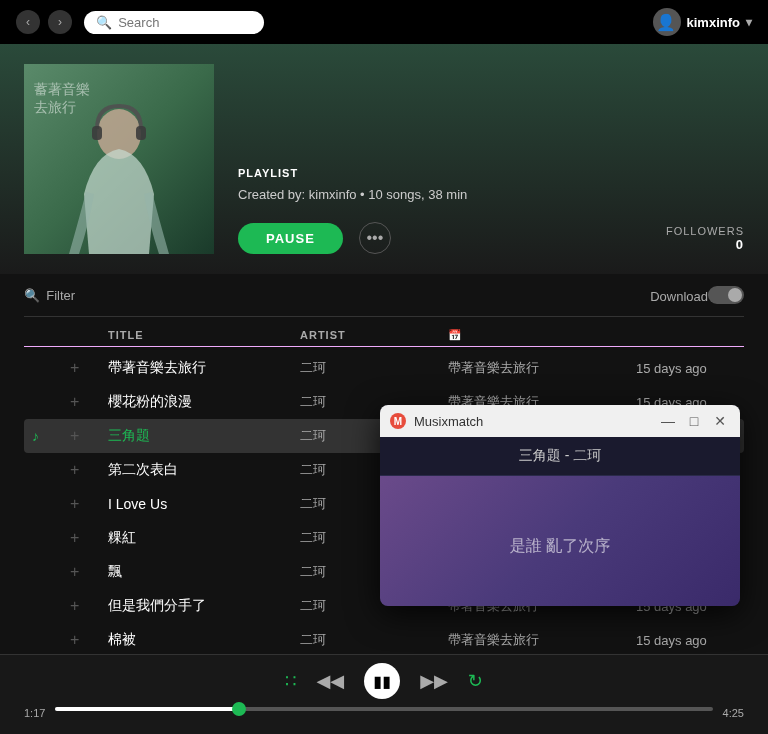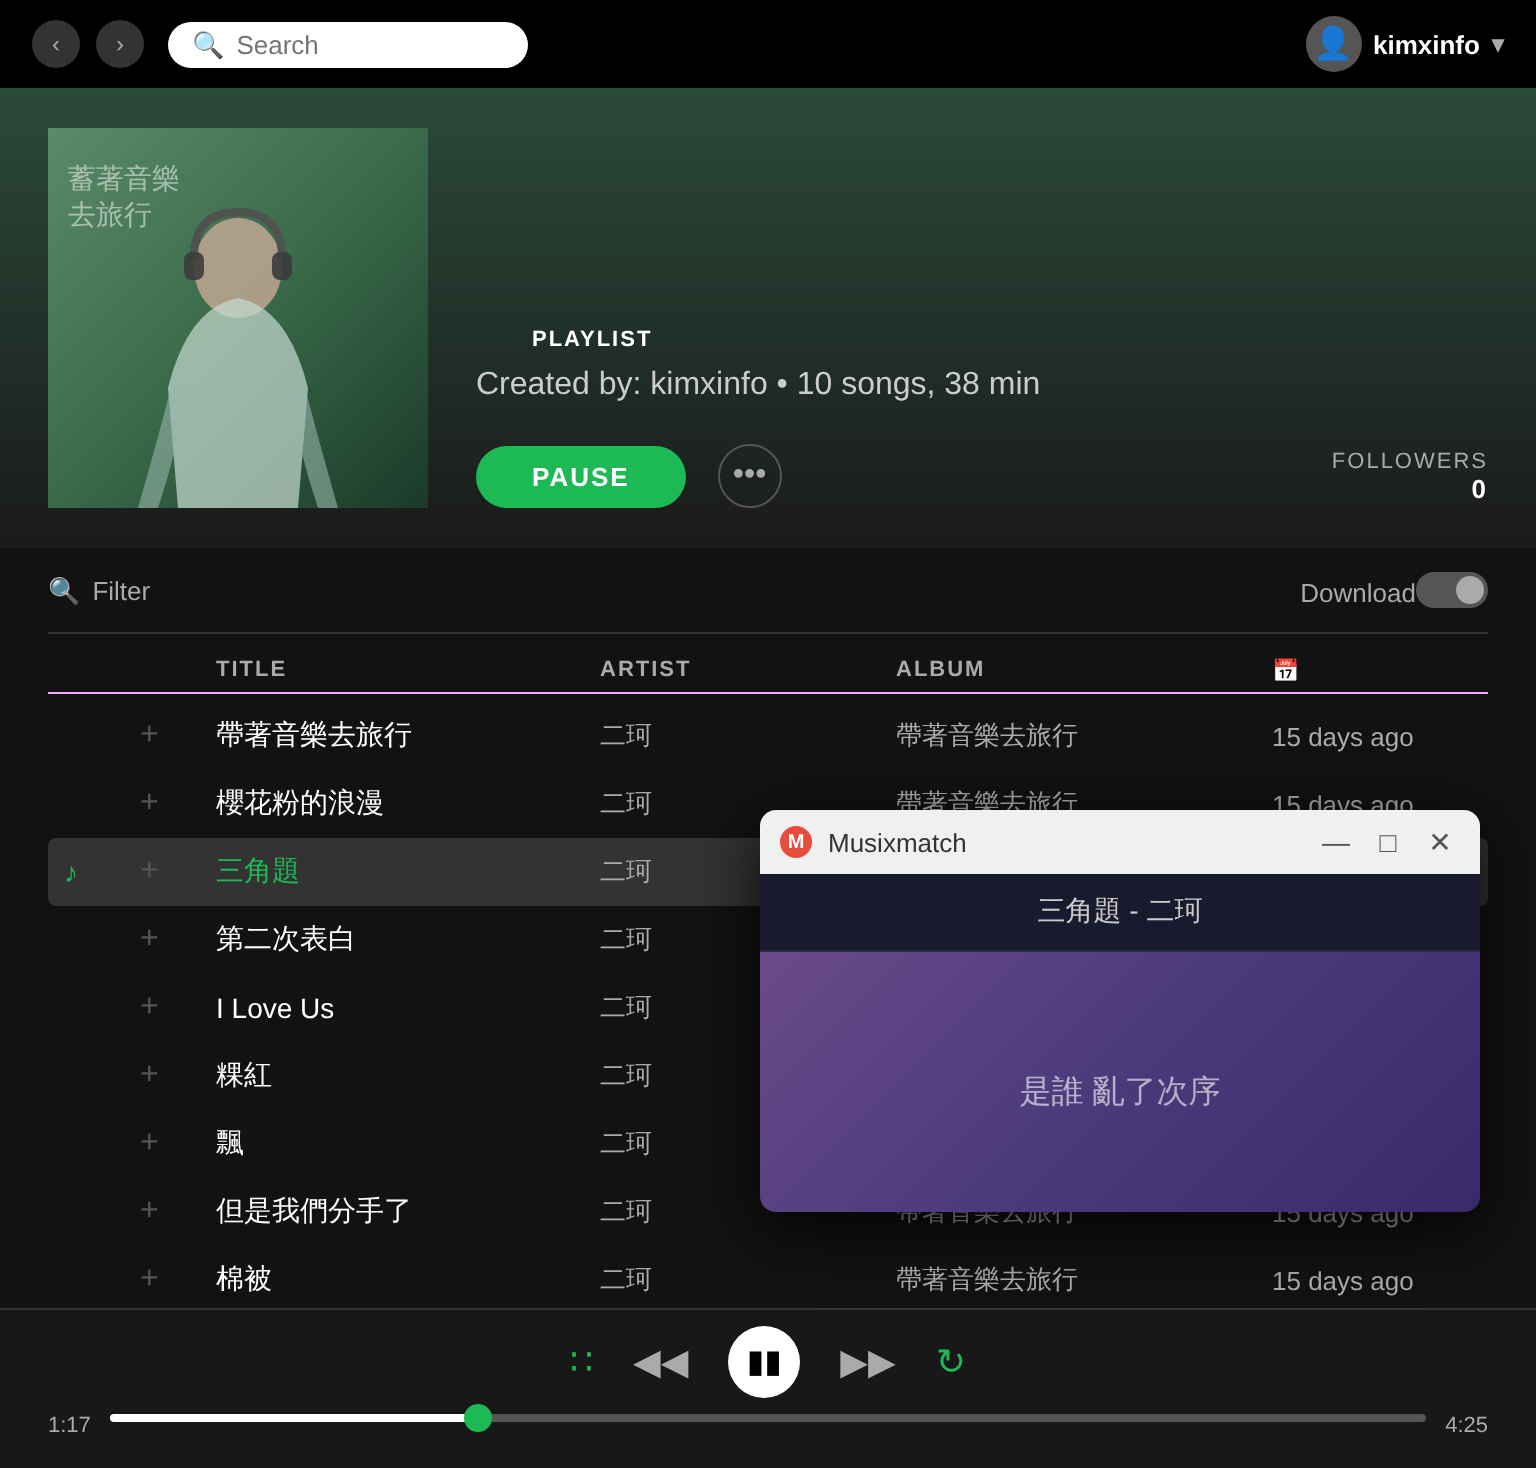--- a/index.html
+++ b/index.html
@@ -136,31 +136,30 @@
     .playlist-info {
       flex: 1;
     }
     .playlist-type {
       font-size: 11px;
       font-weight: 700;
       letter-spacing: 1px;
       text-transform: uppercase;
       color: #fff;
       margin-bottom: 8px;
-      margin-left: 28px;
     }
     .playlist-title {
       font-size: 48px;
       font-weight: 900;
       color: #fff;
       margin-bottom: 16px;
       line-height: 1.1;
     }
     .playlist-meta {
-      font-size: 16px;
+      font-size: 13px;
       color: #ccc;
       margin-bottom: 20px;
     }
     .playlist-actions {
       display: flex;
       align-items: center;
       gap: 16px;
     }
     .pause-btn {
       background: #1db954;
@@ -556,21 +555,20 @@
         <span>Download</span>
         <div class="toggle-switch"></div>
       </div>
     </div>
 
     <div class="track-table-header">
       <div></div>
       <div></div>
       <div>TITLE</div>
       <div>ARTIST</div>
-      <div>ALBUM</div>
       <div>📅</div>
     </div>
 
     <div id="track-list">
         <div class="track-row">
           <div></div>
           <div class="track-add">+</div>
           <div class="track-name">帶著音樂去旅行</div>
           <div class="track-artist">二珂</div>
           <div class="track-album">帶著音樂去旅行</div>

